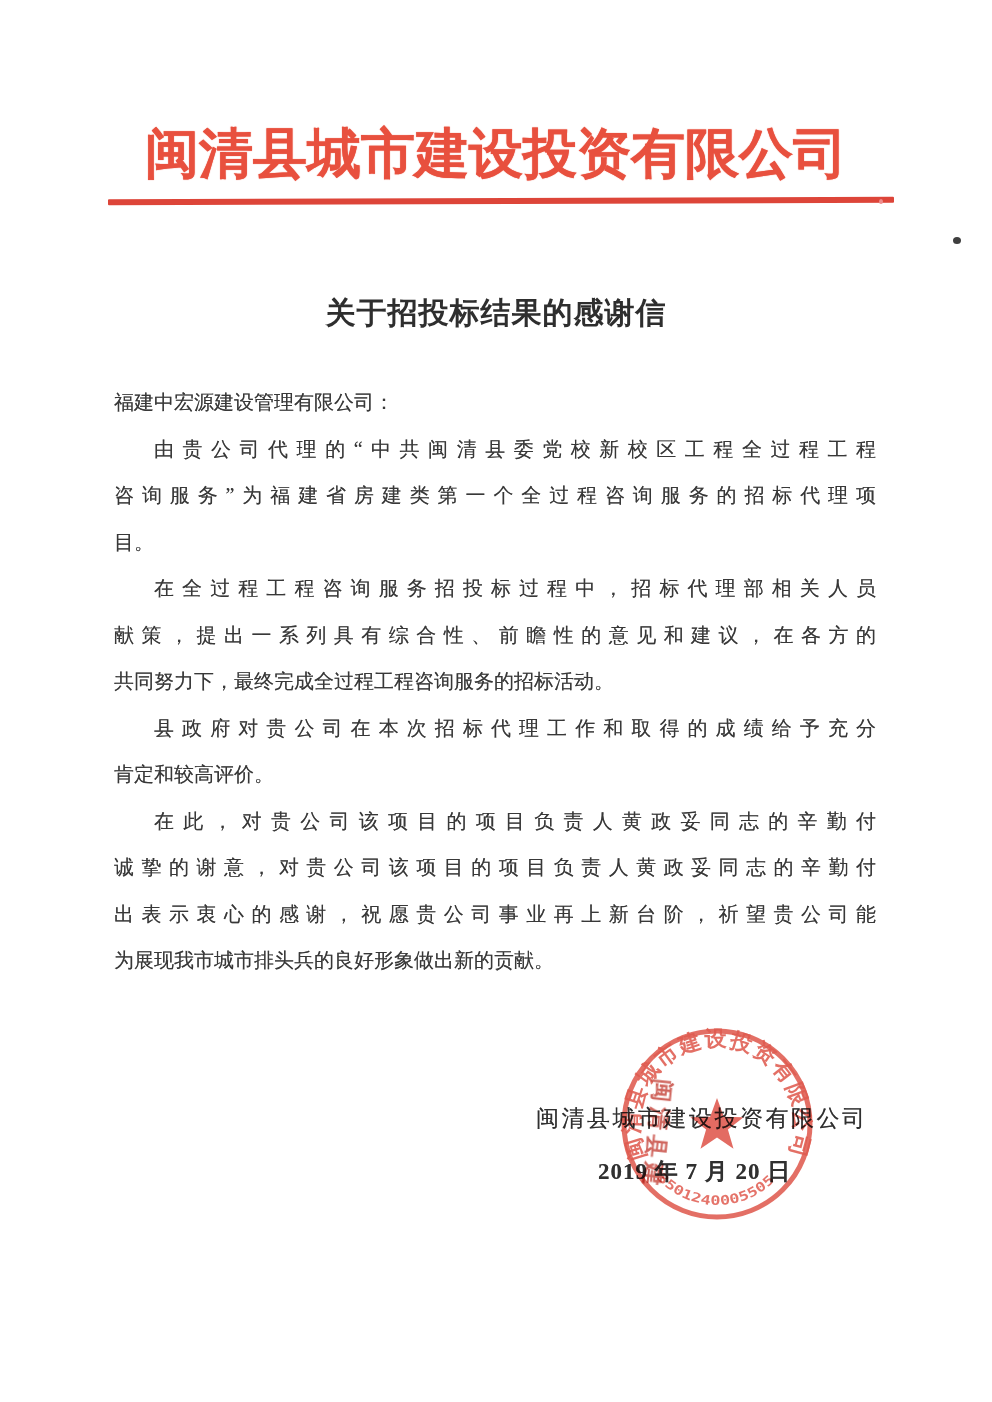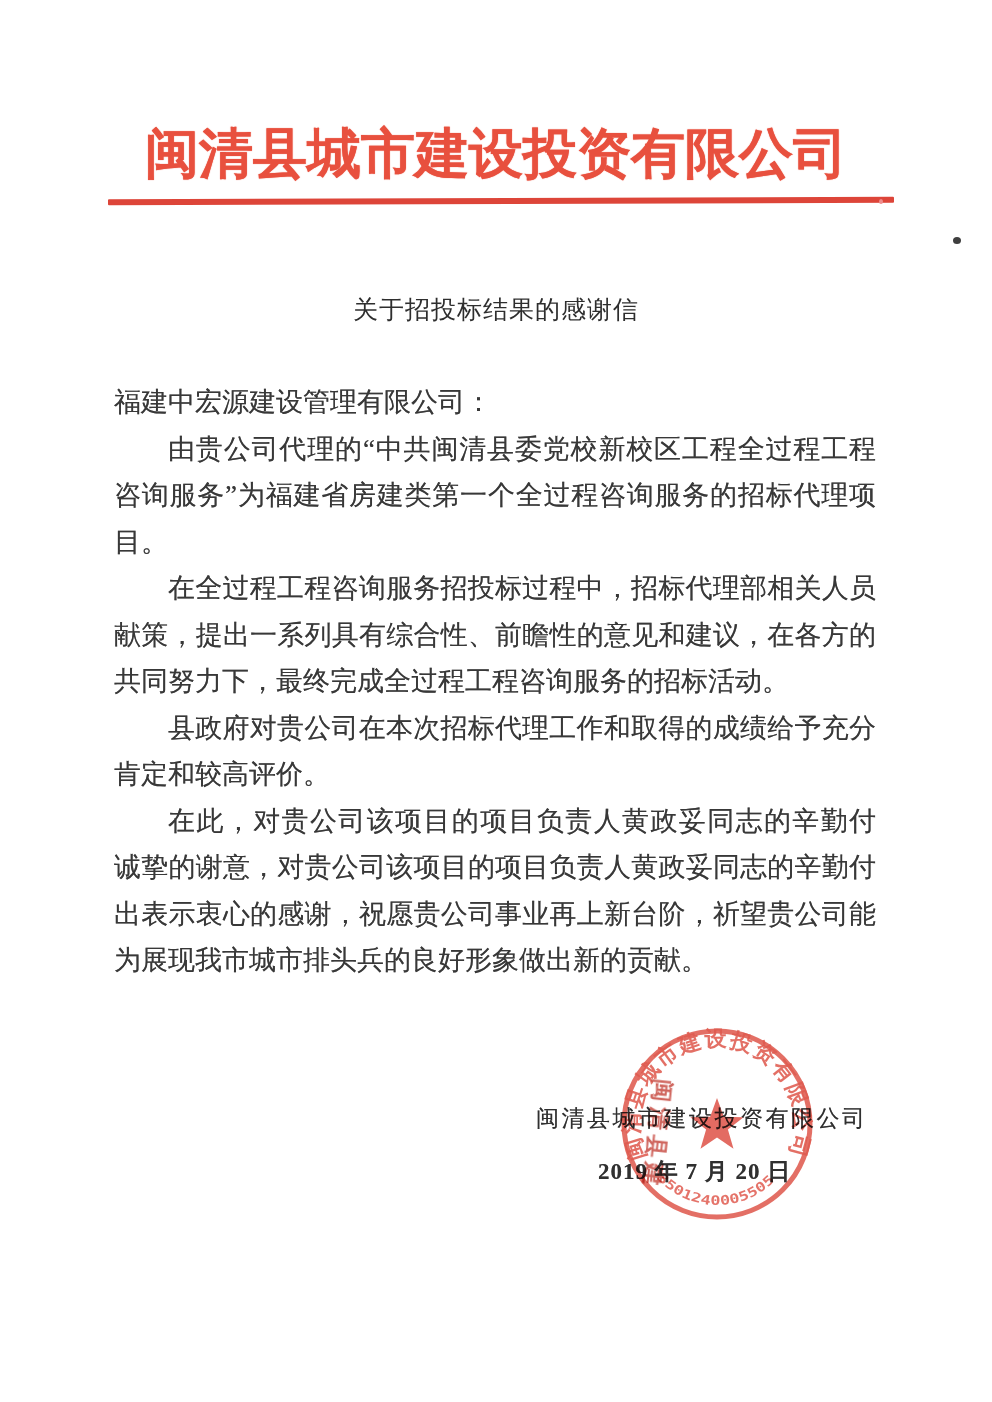--- a/index.html
+++ b/index.html
@@ -26,28 +26,28 @@
     position:absolute;left:108px;top:198px;width:786px;height:6px;
     background:var(--c-rule,#dd4539);
     transform:rotate(-0.18deg);
     border-radius:1px;
   }
   
   .doc-title{
     position:absolute;left:0;top:293px;width:100%;
     text-align:center;
     font-family:"Liberation Sans","DejaVu Sans",sans-serif;
-    font-size:25px;font-weight:400;letter-spacing:1px;
+    font-size:30px;font-weight:700;letter-spacing:1px;
     color:#2e2e2e;
   }
   
   .body-block{
     position:absolute;left:114px;top:379px;width:762px;
     color:var(--c-ink,#383838);
-    font-size:27px;
+    font-size:20px;
     text-shadow:0 0 .4px rgba(40,40,40,.55);
   }
   .bodyline{
     height:46.5px;line-height:46.5px;
     white-space:nowrap;
     text-align:justify;
   }
   .bodyline.fill{white-space:normal;text-align-last:justify;overflow:hidden;}
   .bodyline.indent{text-indent:2em;}
   

